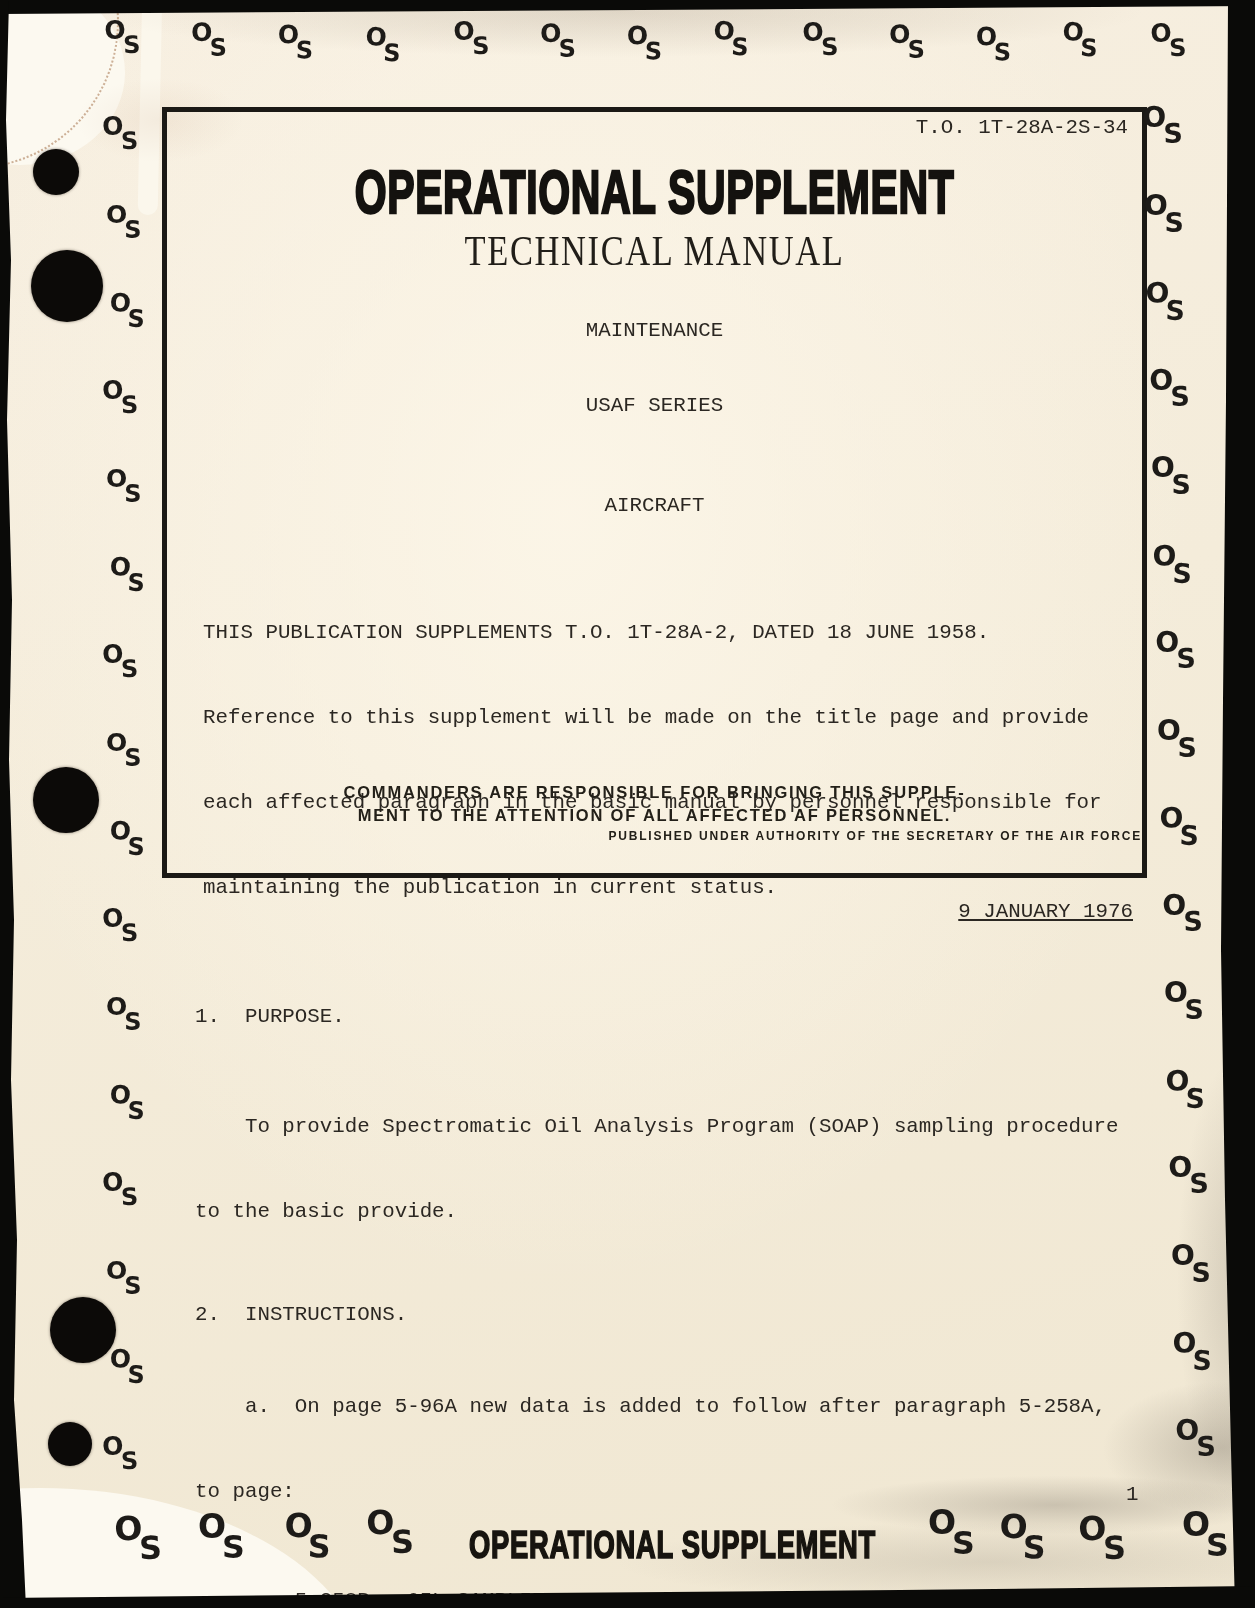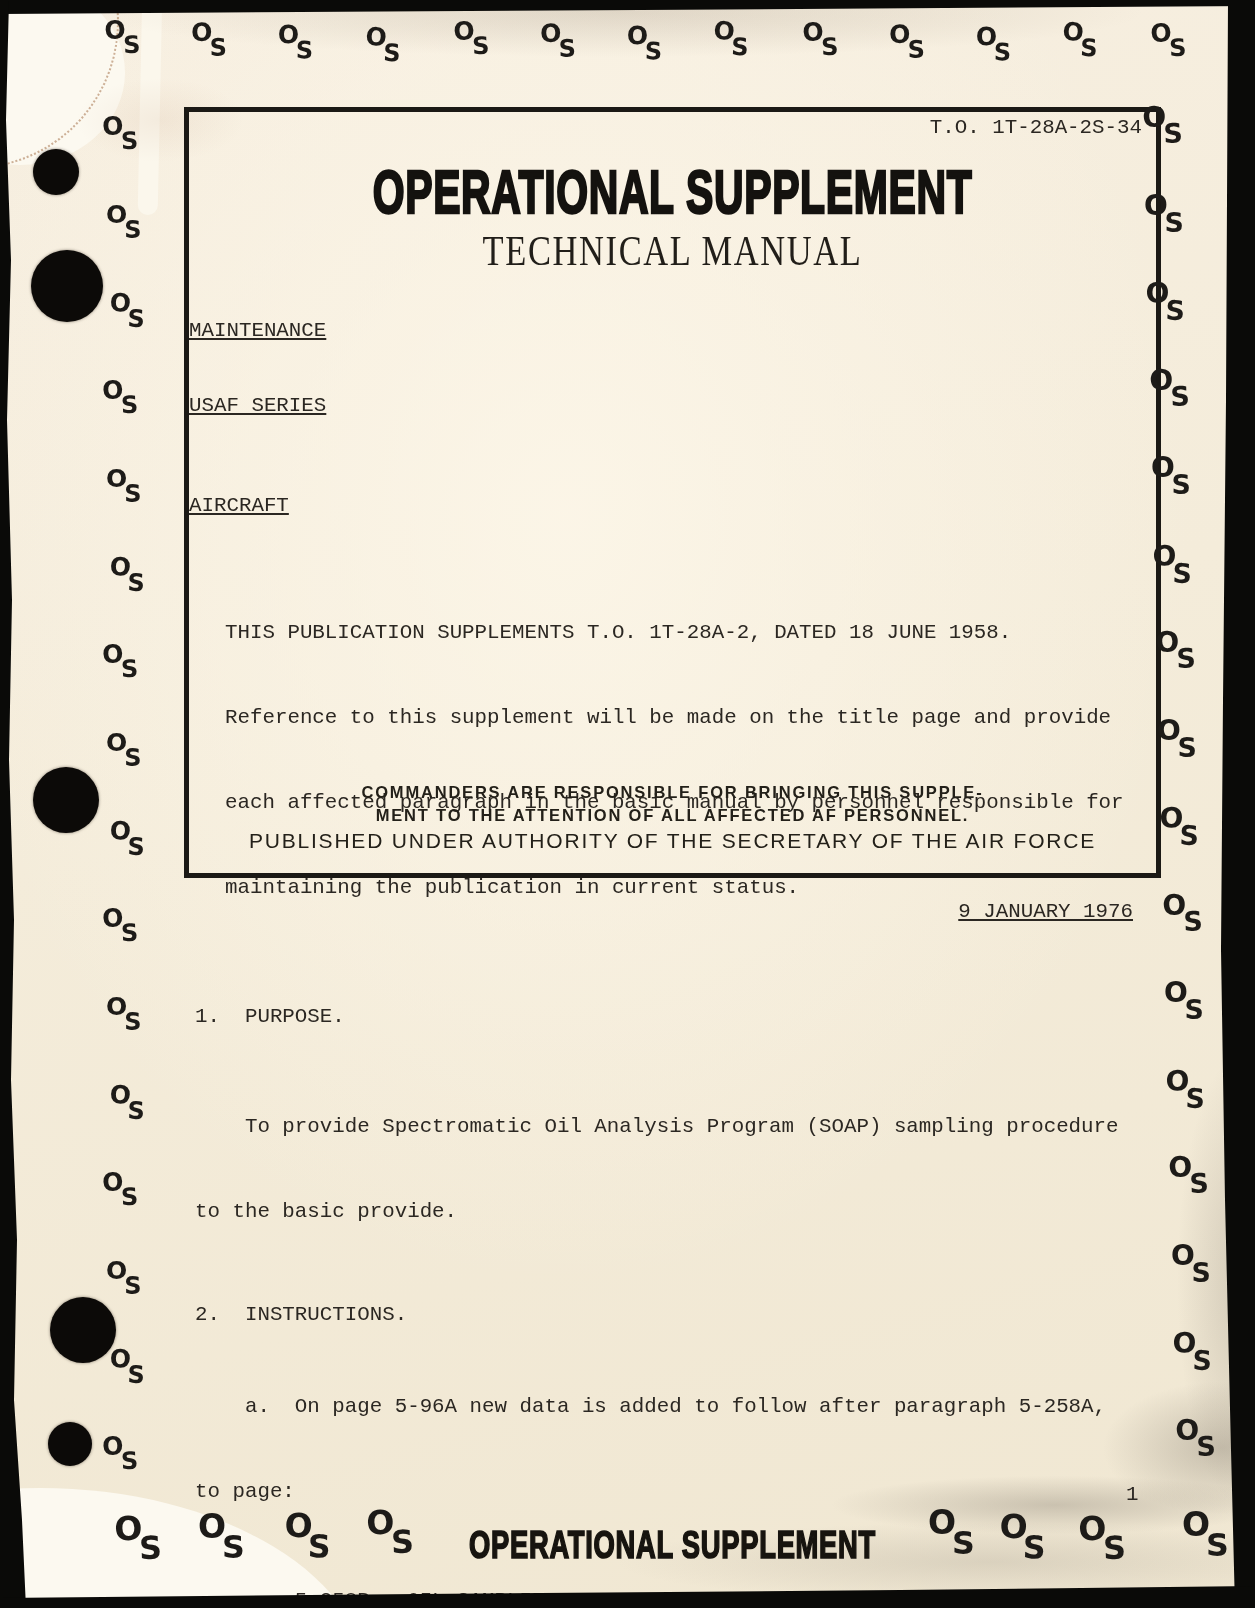--- a/index.html
+++ b/index.html
@@ -36,35 +36,35 @@
     clip-path:polygon(0 12px,420px 8px,900px 4px,1255px 0,1255px 22px,0 22px);}
   .hole{position:absolute;background:#0c0a08;border-radius:50%;box-shadow:0 0 3px rgba(40,30,20,.55);}
   
   .os-mark{position:absolute;color:#1d1b18;font-family:"DejaVu Sans",sans-serif;font-weight:bold;
     white-space:nowrap;line-height:1;transform-origin:top left;}
   .os-o{display:inline-block;font-size:25px;line-height:18px;}
   .os-s{display:inline-block;font-size:24px;line-height:18px;transform:translate(-3px,15px);}
   
   .mono{font-family:"Liberation Mono","DejaVu Sans Mono",monospace;font-size:20.8px;
     letter-spacing:0;color:#2b2722;white-space:pre;}
-  .frame{position:absolute;left:184px;top:107px;width:967px;height:761px;
-    border:5px solid #1b1915;}
+  .frame{position:absolute;left:162px;top:107px;width:967px;height:761px;
+    border:5px solid #1b1915;padding-left:8px;}
   .to-number{position:absolute;top:4px;right:14px;}
   .main-title{position:absolute;top:46px;left:0;width:100%;text-align:center;margin:0;
     font-weight:bold;font-size:62px;letter-spacing:1px;color:#14120f;
     -webkit-text-stroke:2.6px #14120f;transform:scaleX(.66);transform-origin:50% 0;line-height:1.1;}
   .sub-title{position:absolute;top:116px;left:0;width:100%;text-align:center;margin:0;
     font-family:"Liberation Serif","DejaVu Serif",serif;font-weight:normal;
     font-size:42px;letter-spacing:2px;color:#211e19;transform:scaleX(.82);transform-origin:50% 0;line-height:1.1;}
-  .center-line{position:absolute;left:0;width:100%;text-align:left;text-decoration:underline;}
+  .center-line{position:absolute;left:0;width:100%;text-align:center;}
   .supp-note{position:absolute;left:36px;top:450px;line-height:28.4px;}
   .commanders{position:absolute;left:0;top:669px;width:100%;text-align:center;
     font-weight:bold;font-size:16.5px;letter-spacing:1.8px;line-height:22.5px;color:#232019;}
-  .authority{position:absolute;left:0;top:717px;width:100%;text-align:center;
-    font-weight:normal;font-size:21px;letter-spacing:1.8px;color:#232019;}
+  .authority{position:absolute;left:0;top:717px;width:100%;text-align:right;
+    font-weight:bold;font-size:12px;letter-spacing:1.8px;color:#232019;}
   .date-line{position:absolute;top:900px;right:122px;text-decoration:underline;}
   .body-block{position:absolute;left:195px;top:946px;line-height:28.4px;}
   .bline{white-space:pre;}
   .page-num{position:absolute;left:1126px;top:1483px;}
   .footer-title{position:absolute;left:90px;top:1526px;width:1165px;text-align:center;margin:0;
     font-weight:bold;font-size:38px;letter-spacing:1px;color:#17140f;
     -webkit-text-stroke:1.7px #17140f;transform:scaleX(.72);transform-origin:50% 0;line-height:1.05;}
 </style>
 </head>
 <body>

